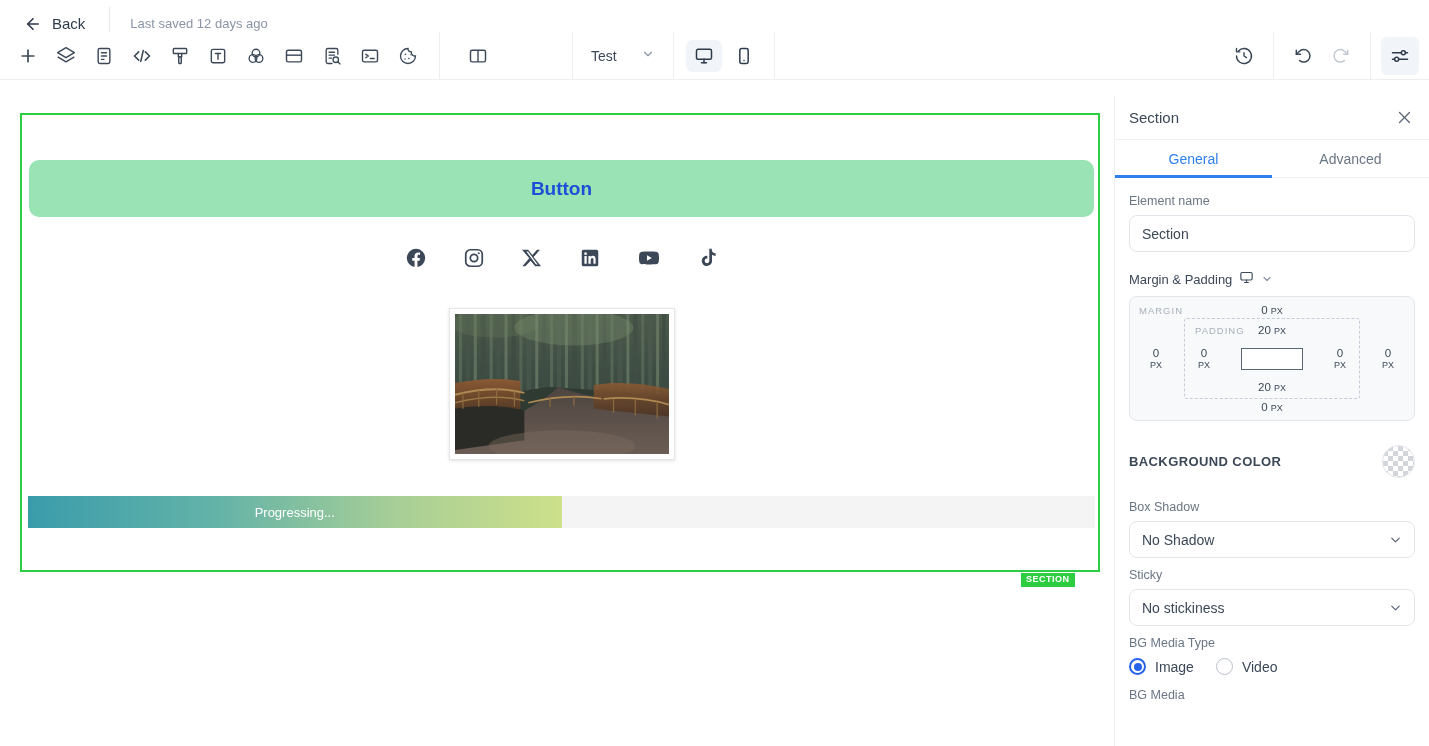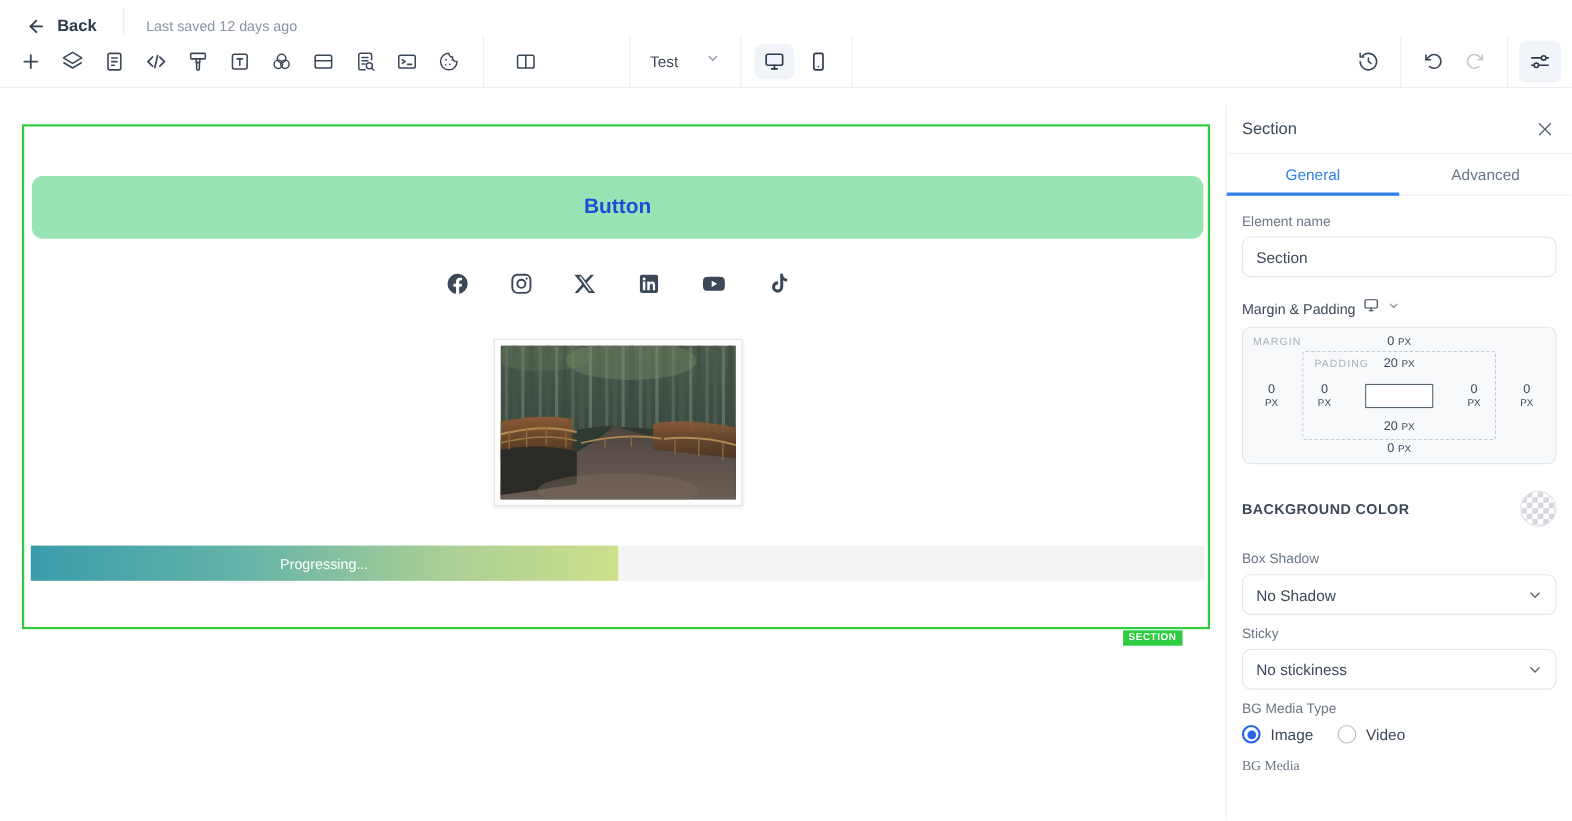--- a/index.html
+++ b/index.html
@@ -13,21 +13,21 @@
 
   
   .topbar {
     position: absolute; top: 0; left: 0; width: 1429px; height: 48px;
     background: #fff; border-bottom: 1px solid #eceef1;
     display: flex; align-items: center;
   }
   .back-btn {
     display: flex; align-items: center; gap: 10px;
     margin-left: 16px; padding: 4px 8px; cursor: pointer;
-    font-size: 15px; font-weight: 700; color: #2d3a4b;
+    font-size: 15px; font-weight: 400; color: #2d3a4b;
   }
   .back-btn svg { display:block; }
   .topbar-divider { width:1px; height:34px; background:#e4e7eb; margin-left:16px; }
   .saved-text { margin-left: 20px; font-size: 13px; color: #8a94a6; }
   .topbar-right {
     margin-left: auto; display:flex; align-items:center; gap: 12px;
     padding-right: 16px;
   }
   .icon-btn-outline {
     width: 38px; height: 34px; border: 1px solid #e2e5ea; border-radius: 8px;
@@ -208,21 +208,21 @@
   .radio-item { display:flex; align-items:center; gap:9px; cursor:pointer; }
   .radio {
     width:17px; height:17px; border-radius:50%; border:1.5px solid #b9c0ca;
     display:flex; align-items:center; justify-content:center; background:#fff;
   }
   .radio.on { border-color:#2563eb; border-width:2px; }
   .radio.on::after {
     content:''; width:8px; height:8px; border-radius:50%; background:#2563eb;
   }
   .radio-label { font-size:14px; color:#3c4858; }
-  .cut-label { font-size:12.5px; color:#6b7685; margin-top:13px;font-family:Liberation Serif, serif; }
+  .cut-label { font-size:12.5px; color:#6b7685; margin-top:13px; }
 </style>
 </head>
 <body>
 
 <div id="app">
 
   <div class="topbar">
     <div class="back-btn">
       <span>
         <svg width="18" height="18" viewBox="0 0 24 24" fill="none" stroke="#2d3a4b" stroke-width="2.2" stroke-linecap="round" stroke-linejoin="round">

